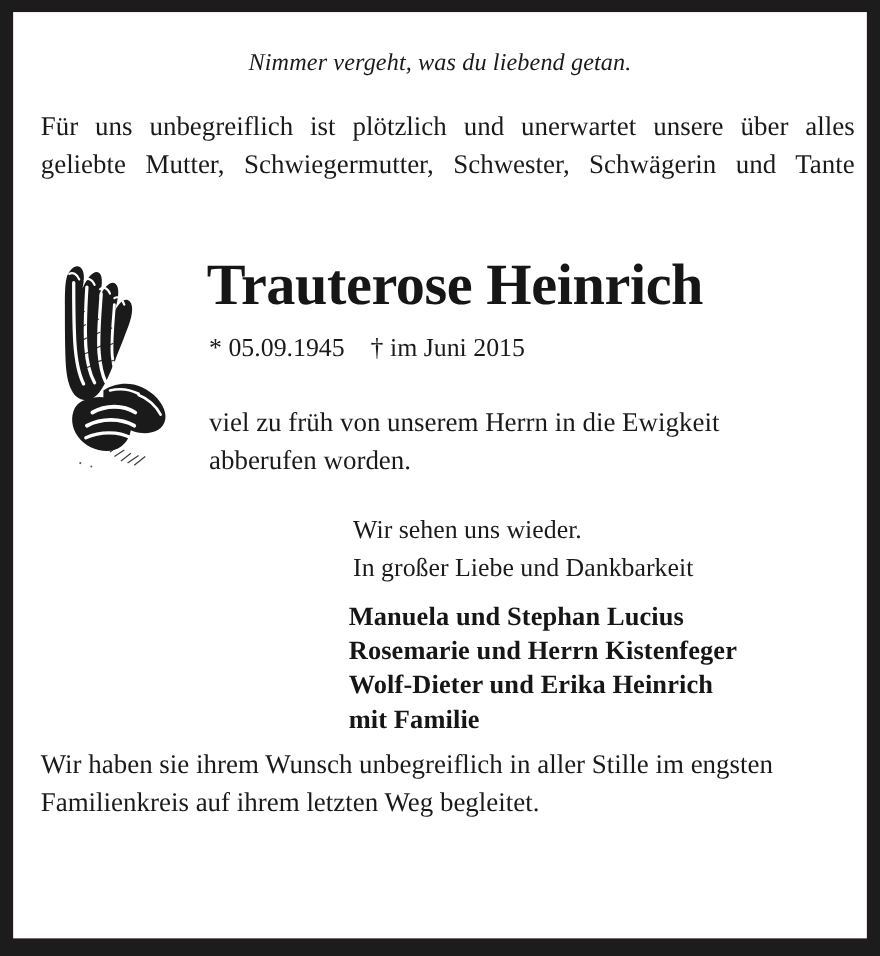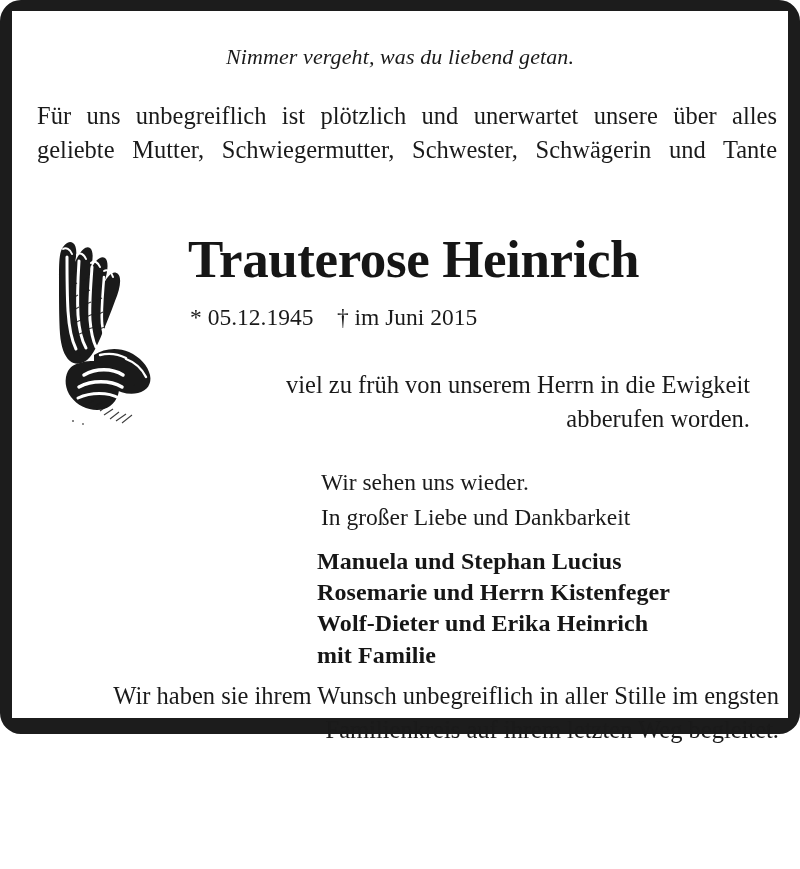--- a/index.html
+++ b/index.html
@@ -12,27 +12,26 @@
     height: 869px;
     overflow: hidden;
     font-family: "Liberation Serif", "DejaVu Serif", serif;
   }
 
   
   #obituary-card {
     position: relative;
     box-sizing: border-box;
     width: 800px;
-    height: 734px;
+    height: 869px;
     background: #ef4444;
     border-top: 11px solid #1c1c1c;
     border-left: 12px solid #1c1c1c;
     border-right: 12px solid #1c1c1c;
     border-bottom: 16px solid #1c1c1c;
-    border-radius: 21px;
   }
   #card-inner {
     position: relative;
     box-sizing: border-box;
     width: 100%;
     height: 100%;
     background: #ffffff;
     color: #1a1a1a;
   }
 
@@ -46,21 +45,20 @@
     padding-top: 33px;
     letter-spacing: .1px;
   }
 
   
   .body-par {
     margin: 0;
     font-size: 24.5px;
     line-height: 1.37;
     color: #1a1a1a;
-    text-align: right;
   }
 
   .intro-par {
     position: absolute;
     left: 25px;
     top: 88px;
     width: 740px;
     text-align: justify;
     text-justify: inter-word;
   }
@@ -227,21 +225,21 @@
           <circle cx="39" cy="186" r="1"></circle>
             <circle cx="49" cy="189" r="0.9"></circle>
           <circle cx="100" cy="150" r="0.9"></circle>
             <circle cx="108" cy="146" r="0.8"></circle>
         </g>
       </svg>
     </div>
 
     <h1 class="deceased-name">Trauterose Heinrich</h1>
 
-    <p class="life-dates">* 05.12.1945    † im Juni 2015</p>
+    <p class="life-dates">* 05.09.1945    † im Juni 2015</p>
 
     <p class="body-par passing-par">viel zu früh von unserem Herrn in die Ewigkeit abberufen worden.</p>
 
     <div class="farewell-block">
       <p class="farewell-line">Wir sehen uns wieder.</p>
       <p class="farewell-line">In großer Liebe und Dankbarkeit</p>
 
       <div class="mourners">
         <p class="mourner-line">Manuela und Stephan Lucius</p>
         <p class="mourner-line">Rosemarie und Herrn Kistenfeger</p>

